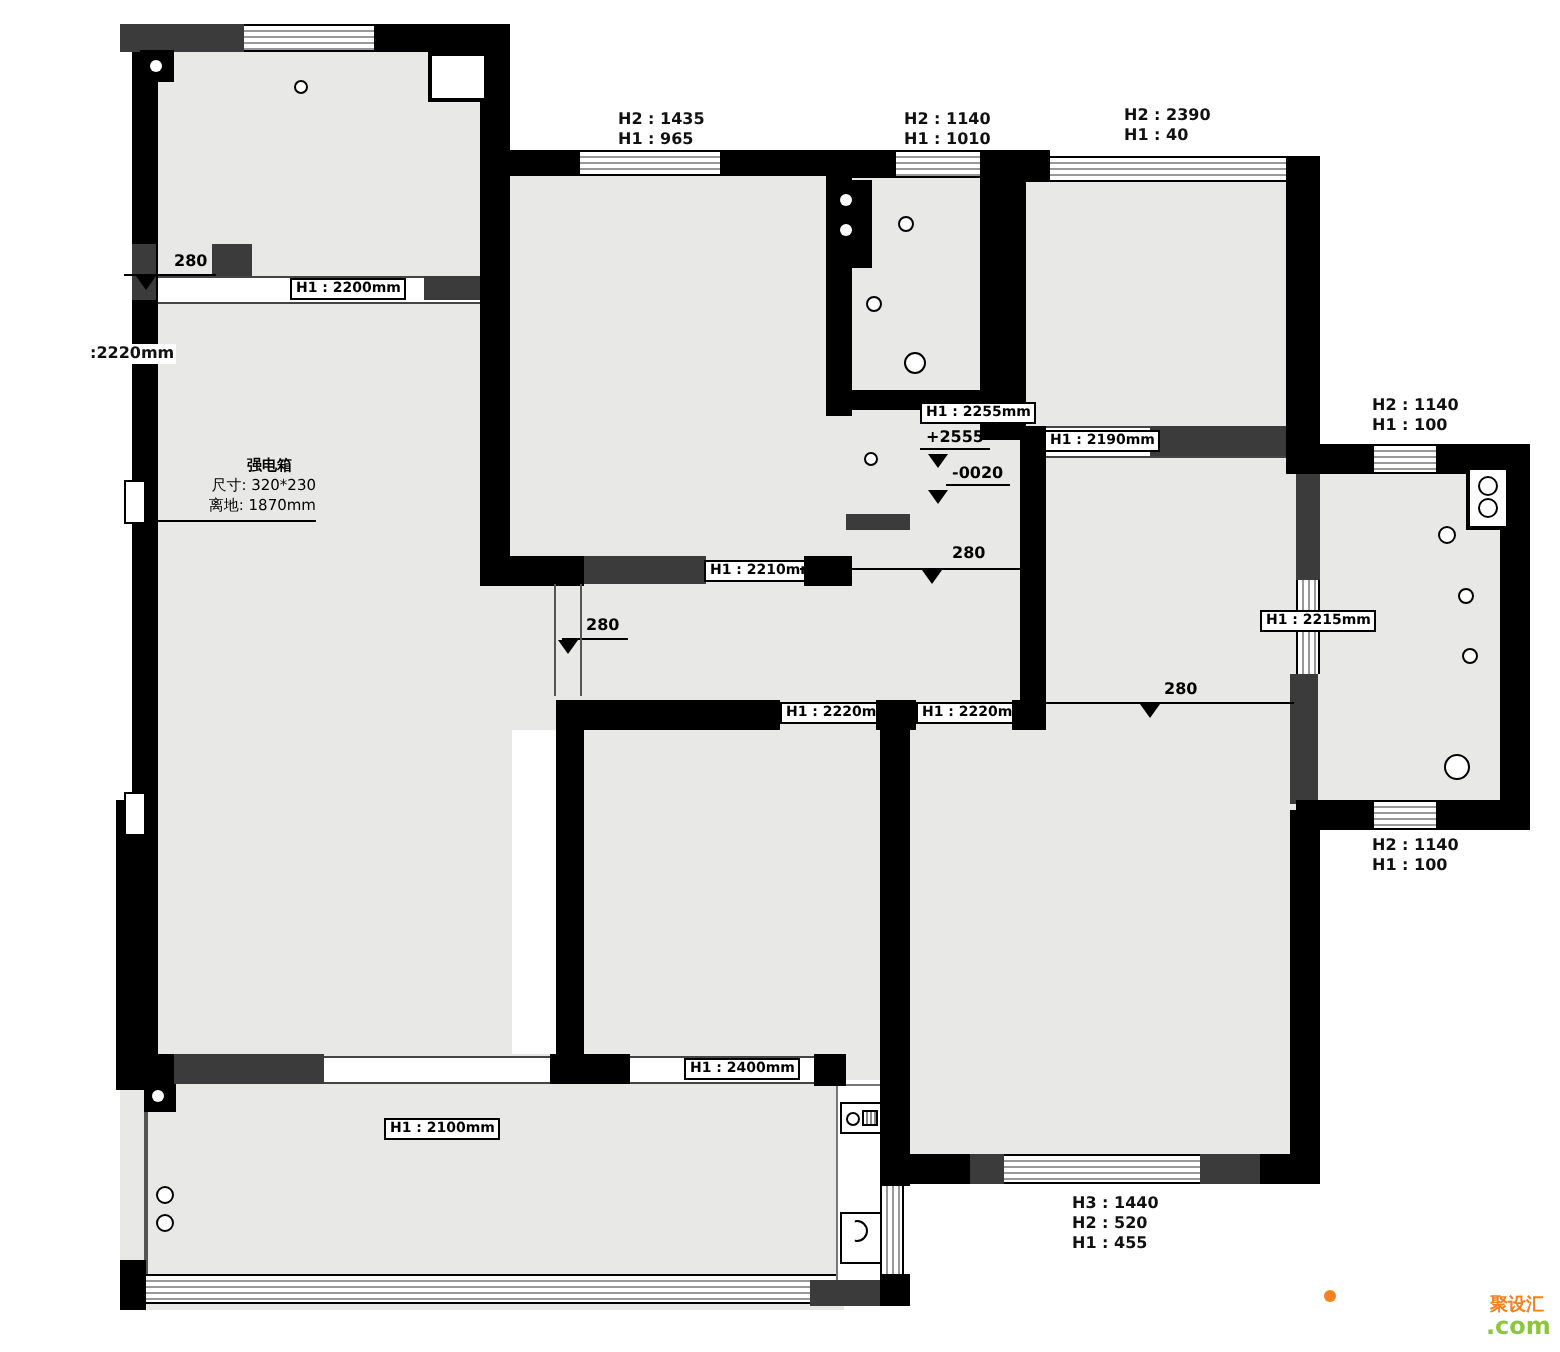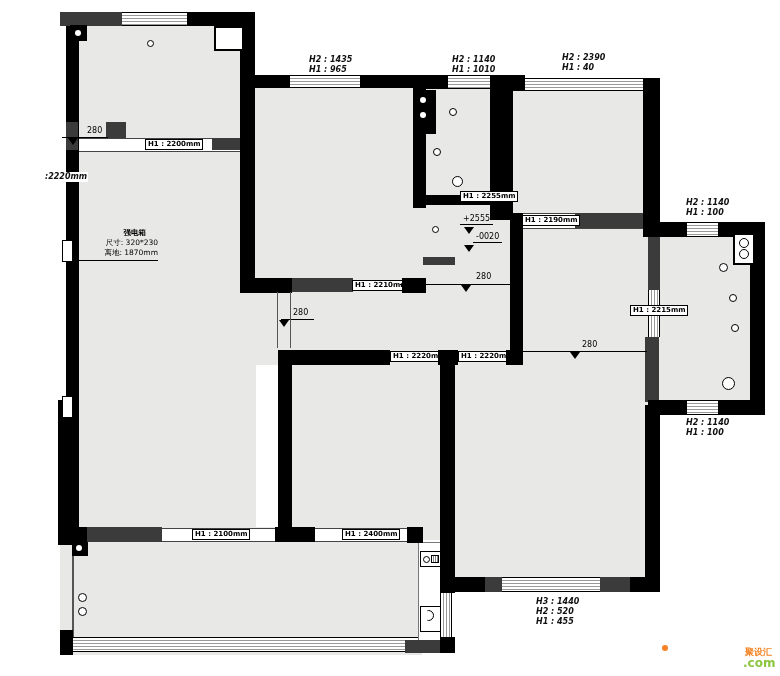--- a/index.html
+++ b/index.html
@@ -8,22 +8,22 @@
   .room{position:absolute;background:#e8e8e6;}
   .wall{position:absolute;background:#000;}
   .beam{position:absolute;background:#3b3b3b;}
   .winh{position:absolute;background:#fff;border-top:1px solid #000;border-bottom:1px solid #000;
         background-image:repeating-linear-gradient(to bottom,#fff 0,#fff 2px,#999 2px,#999 3px);}
   .winv{position:absolute;background:#fff;border-left:1px solid #000;border-right:1px solid #000;
         background-image:repeating-linear-gradient(to right,#fff 0,#fff 2px,#999 2px,#999 3px);}
   .band{position:absolute;background:#fff;border-top:1px solid #444;border-bottom:1px solid #444;}
   .lbox{position:absolute;background:#fff;border:1px solid #000;font-size:7px;font-weight:bold;
         line-height:9px;white-space:nowrap;padding:0 2px;color:#000;}
-  .wl{position:absolute;font-size:8px;font-weight:bold;line-height:10px;color:#111;white-space:nowrap;font-style:italic;}
-  .lvl{position:absolute;font-size:8px;font-weight:normal;color:#000;white-space:nowrap;}
+  .wl{position:absolute;font-size:8px;font-weight:bold;line-height:10px;color:#111;white-space:nowrap;}
+  .lvl{position:absolute;font-size:8px;font-weight:bold;color:#000;white-space:nowrap;}
   .lvl-u{border-bottom:1px solid #000;padding:0 3px 1px 3px;}
   .tri{position:absolute;width:0;height:0;border-left:5px solid transparent;
        border-right:5px solid transparent;border-top:7px solid #000;}
   .line{position:absolute;background:#000;}
   .tline{position:absolute;background:#555;}
   .ring{position:absolute;border:1px solid #000;border-radius:50%;background:#fff;}
   .dot{position:absolute;background:#fff;border-radius:50%;}
   .shaft{position:absolute;background:#fff;border:2px solid #000;}
   .ebox{position:absolute;background:#fff;border:1px solid #000;}
   .cnblk{position:absolute;text-align:right;font-size:7.5px;line-height:10px;color:#000;
@@ -73,21 +73,21 @@
   <div class="wall" style="left:255px;top:75px;width:35px;height:13px"></div>
   <div class="winh" style="left:290px;top:75px;width:70px;height:11px"></div>
   <div class="wall" style="left:360px;top:75px;width:53px;height:13px"></div>
 
   <div class="wall" style="left:413px;top:75px;width:13px;height:133px"></div>
   <div class="wall" style="left:426px;top:75px;width:22px;height:14px"></div>
   <div class="winh" style="left:448px;top:75px;width:42px;height:12px"></div>
   <div class="wall" style="left:490px;top:75px;width:23px;height:145px"></div>
 
   <div class="wall" style="left:413px;top:195px;width:100px;height:10px"></div>
-  <div class="lbox" style="left:460px;top:191px">H1 : 2255mm</div>
+  <div class="lbox" style="left:460px;top:201px">H1 : 2255mm</div>
   <div class="beam" style="left:423px;top:257px;width:32px;height:8px"></div>
 
   <div class="wall" style="left:513px;top:75px;width:12px;height:16px"></div>
   <div class="winh" style="left:525px;top:78px;width:118px;height:11px"></div>
   <div class="wall" style="left:643px;top:78px;width:17px;height:159px"></div>
 
   <div class="band" style="left:523px;top:213px;width:120px;height:14px"></div>
   <div class="beam" style="left:575px;top:213px;width:68px;height:15px"></div>
   <div class="lbox" style="left:522px;top:215px">H1 : 2190mm</div>
   <div class="wall" style="left:510px;top:213px;width:13px;height:152px"></div>
@@ -120,21 +120,21 @@
   <div class="wall" style="left:645px;top:405px;width:15px;height:187px"></div>
   <div class="wall" style="left:455px;top:577px;width:30px;height:15px"></div>
   <div class="beam" style="left:485px;top:577px;width:17px;height:15px"></div>
   <div class="winh" style="left:502px;top:577px;width:98px;height:13px"></div>
   <div class="beam" style="left:600px;top:577px;width:30px;height:15px"></div>
   <div class="wall" style="left:630px;top:577px;width:30px;height:15px"></div>
 
   <div class="wall" style="left:66px;top:527px;width:21px;height:15px"></div>
   <div class="beam" style="left:87px;top:527px;width:75px;height:15px"></div>
   <div class="band" style="left:162px;top:528px;width:113px;height:12px"></div>
-  <div class="lbox" style="left:192px;top:529px">H1 : 2100mm</div>
+  <div class="lbox" style="left:192px;top:559px">H1 : 2100mm</div>
   <div class="wall" style="left:275px;top:527px;width:40px;height:15px"></div>
   <div class="band" style="left:315px;top:528px;width:92px;height:12px"></div>
   <div class="lbox" style="left:342px;top:529px">H1 : 2400mm</div>
   <div class="wall" style="left:407px;top:527px;width:16px;height:16px"></div>
 
   <div class="wall" style="left:72px;top:542px;width:16px;height:14px"></div>
   <div class="dot" style="left:76px;top:545px;width:6px;height:6px"></div>
   <div class="tline" style="left:72px;top:556px;width:2px;height:81px"></div>
   <div class="wall" style="left:60px;top:630px;width:13px;height:25px"></div>
   <div class="winh" style="left:73px;top:637px;width:345px;height:13px"></div>

